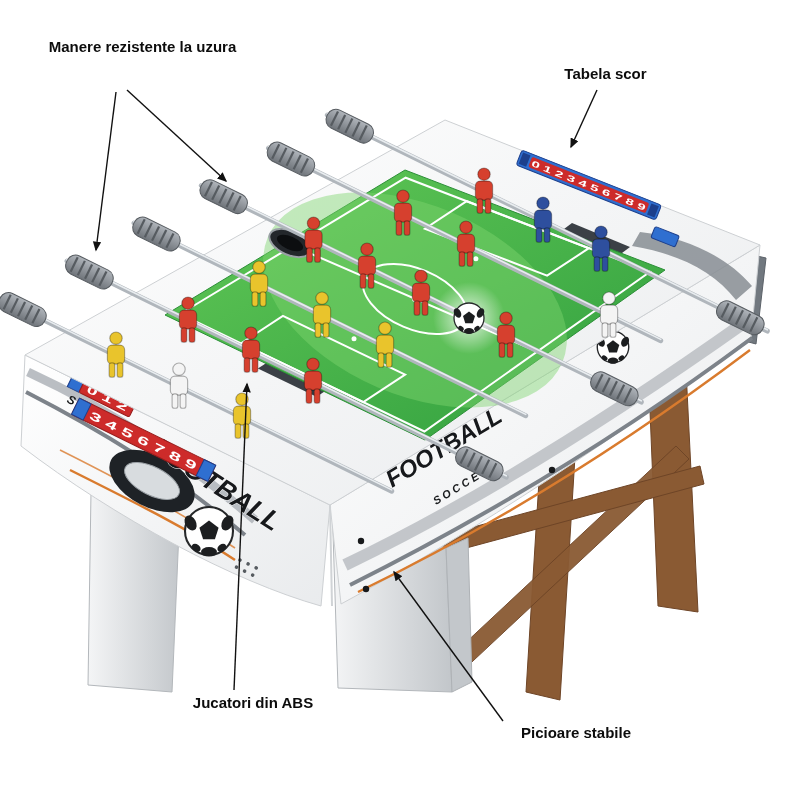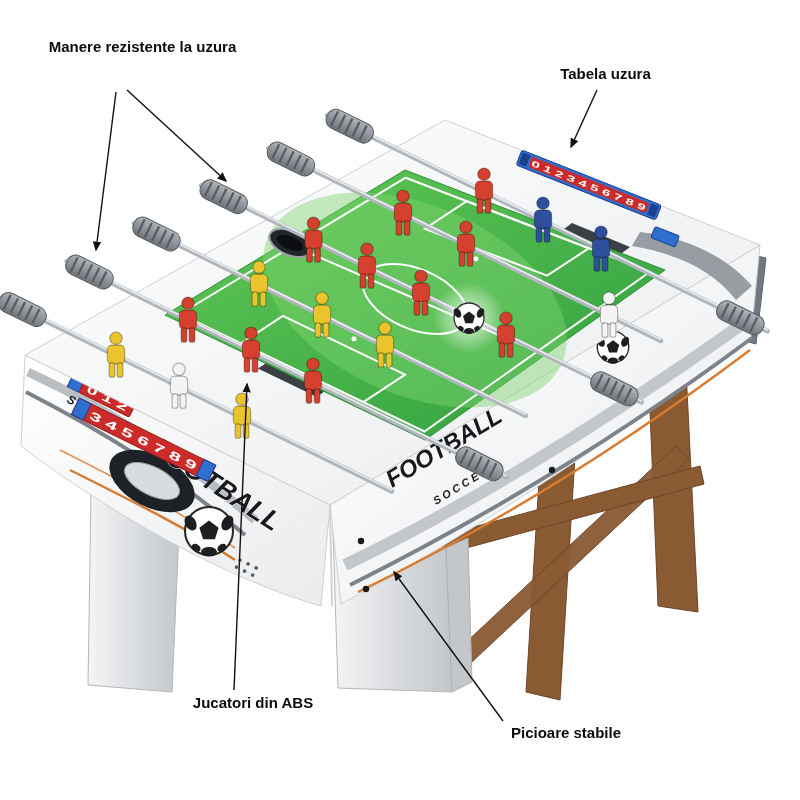--- a/index.html
+++ b/index.html
@@ -4,21 +4,21 @@
 <style>
   html,body{margin:0;padding:0;background:#fff;}
   #stage{position:relative;width:800px;height:800px;background:#ffffff;overflow:hidden;
          font-family:"Liberation Sans",sans-serif;}
   #stage svg{position:absolute;left:0;top:0;font-family:"Liberation Sans",sans-serif;}
   .label{position:absolute;font-weight:700;font-size:15px;line-height:1.45;color:#0c0c0c;
          text-align:center;}
   #label-handles{left:45px;top:36px;width:195px;}
   #label-scoreboard{left:543px;top:63px;width:125px;}
   #label-players{left:168px;top:692px;width:170px;}
-  #label-legs{left:486px;top:722px;width:160px;text-align:center;}
+  #label-legs{left:496px;top:722px;width:160px;text-align:center;}
 </style>
 </head>
 <body>
 
 <div id="stage">
 
 <svg width="800" height="800" viewBox="0 0 800 800">
   <defs>
     <linearGradient id="fieldGrad" x1="0" y1="0" x2="1" y2="1">
       <stop offset="0" stop-color="#63c957"></stop>
@@ -248,17 +248,17 @@
   <g stroke="#111" stroke-width="1.4" fill="none">
     <line x1="127" y1="90" x2="226" y2="181" marker-end="url(#arrow)"></line>
     <line x1="116" y1="92" x2="96" y2="250" marker-end="url(#arrow)"></line>
     <line x1="597" y1="90" x2="571" y2="147" marker-end="url(#arrow)"></line>
     <line x1="234" y1="690" x2="247" y2="384" marker-end="url(#arrow)"></line>
     <line x1="503" y1="721" x2="394" y2="572" marker-end="url(#arrow)"></line>
   </g>
 </svg>
 
 <div class="label" id="label-handles">Manere rezistente la uzura</div>
-<div class="label" id="label-scoreboard">Tabela uzura</div>
+<div class="label" id="label-scoreboard">Tabela scor</div>
 <div class="label" id="label-players">Jucatori din ABS</div>
 <div class="label" id="label-legs">Picioare stabile</div>
 
 </div>
 
 </body></html>

